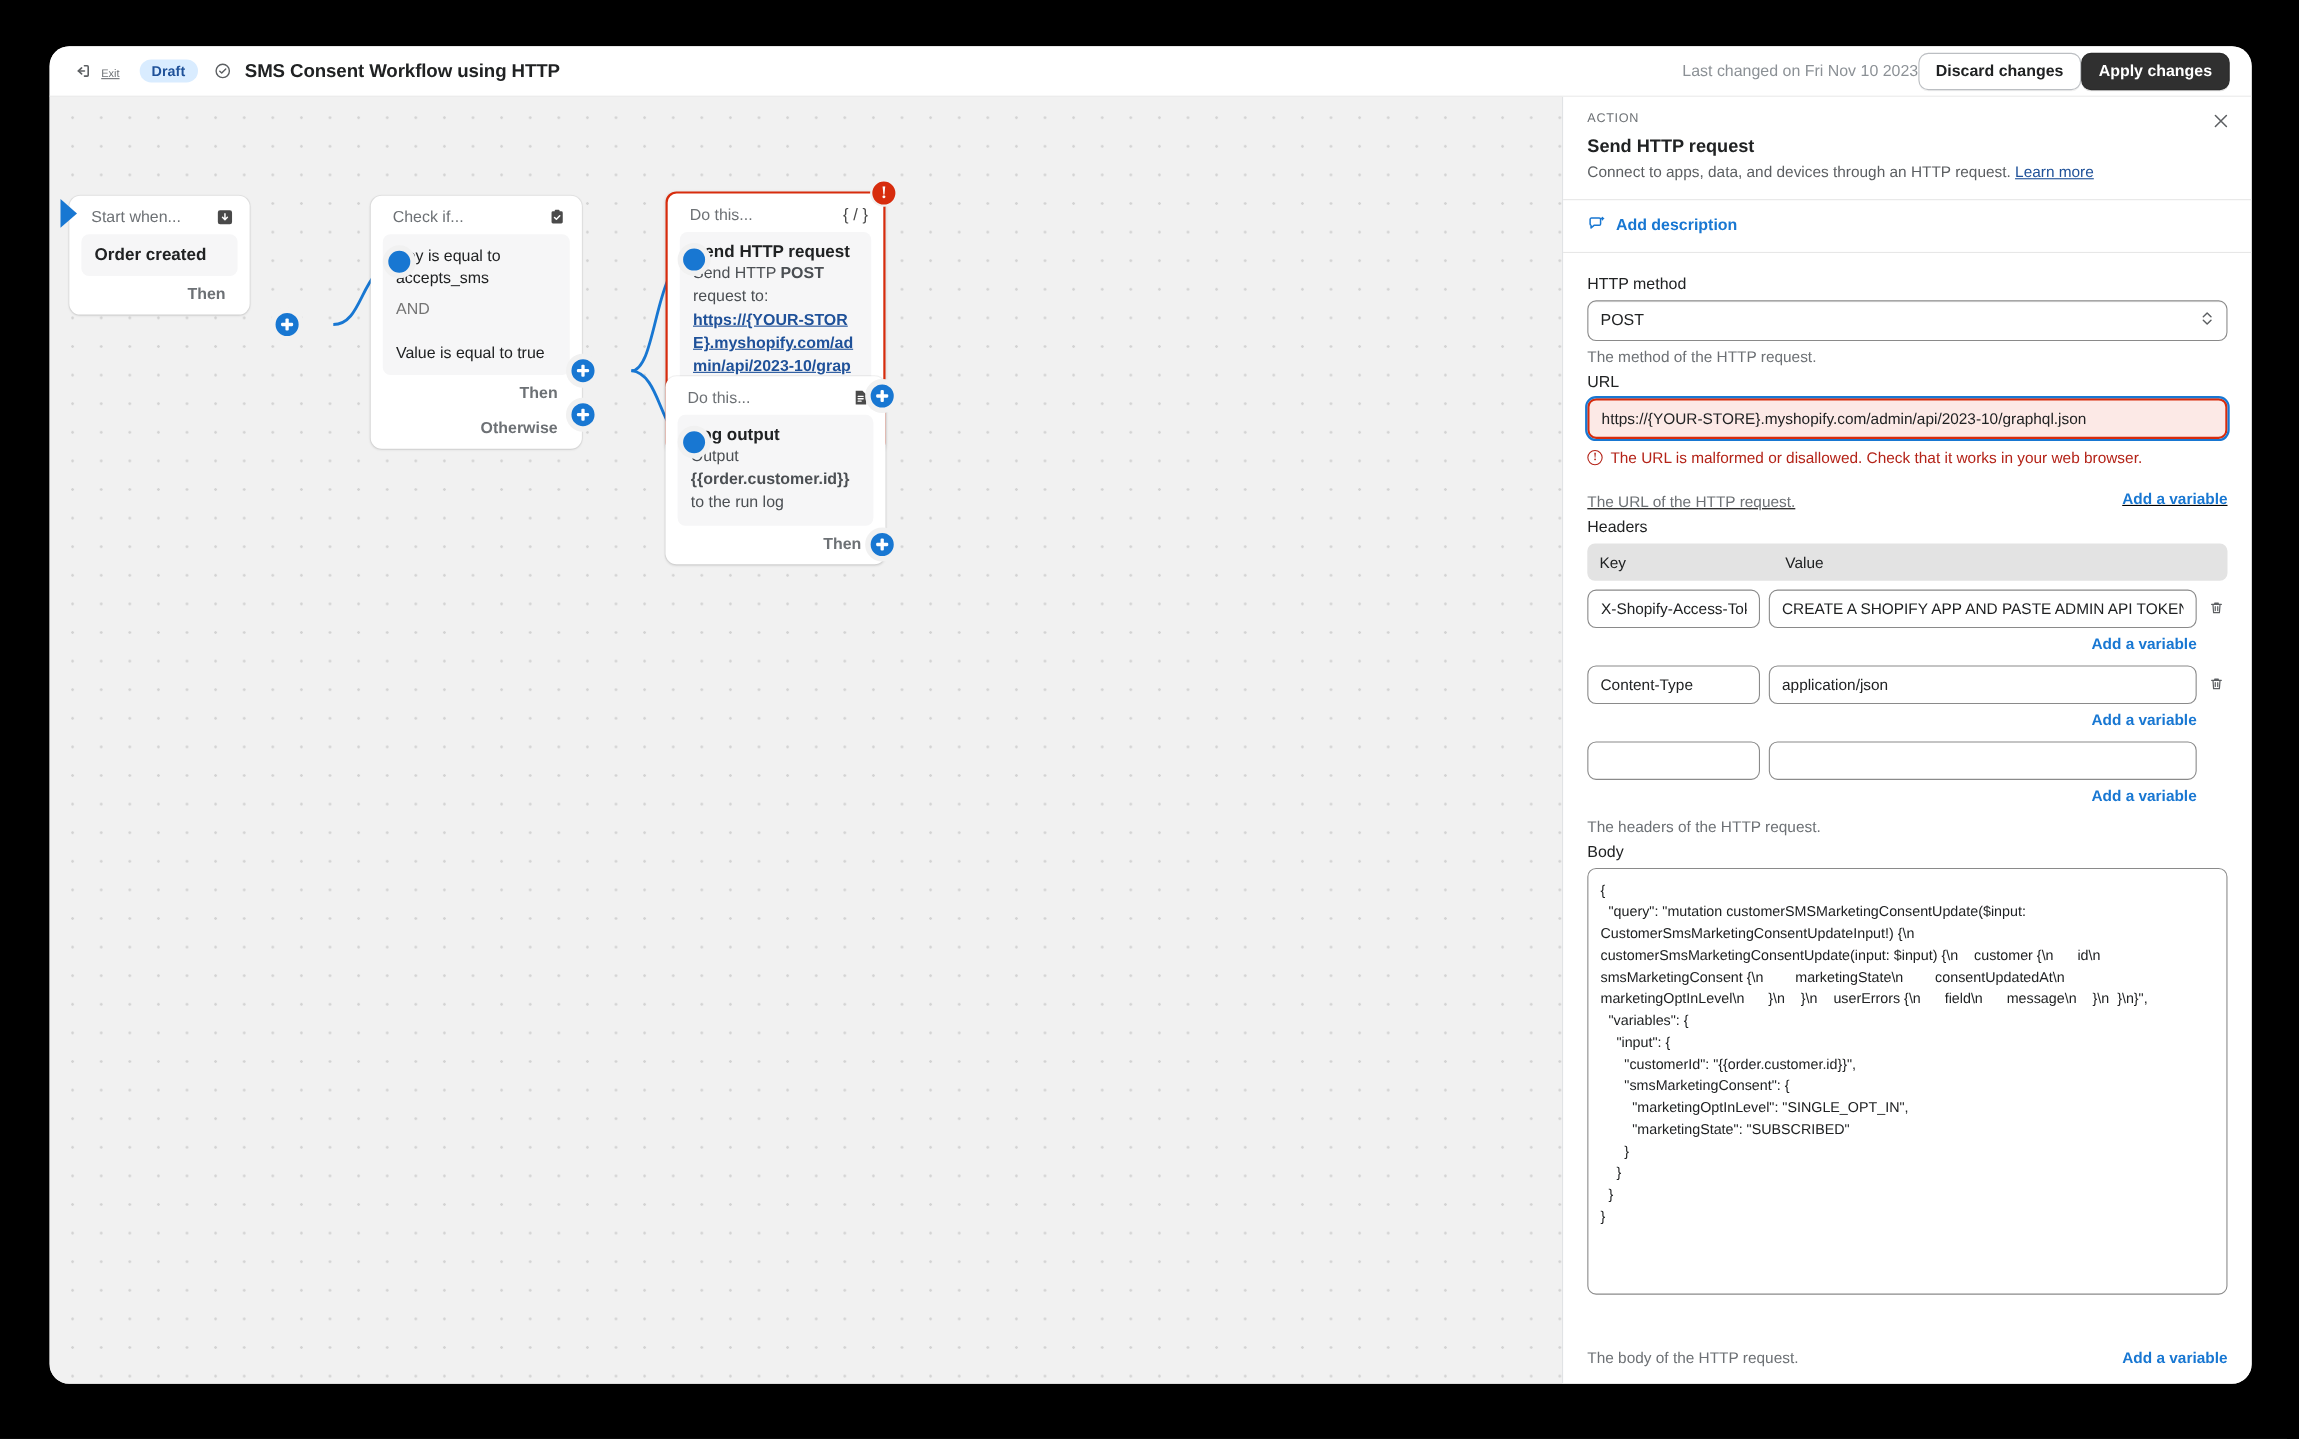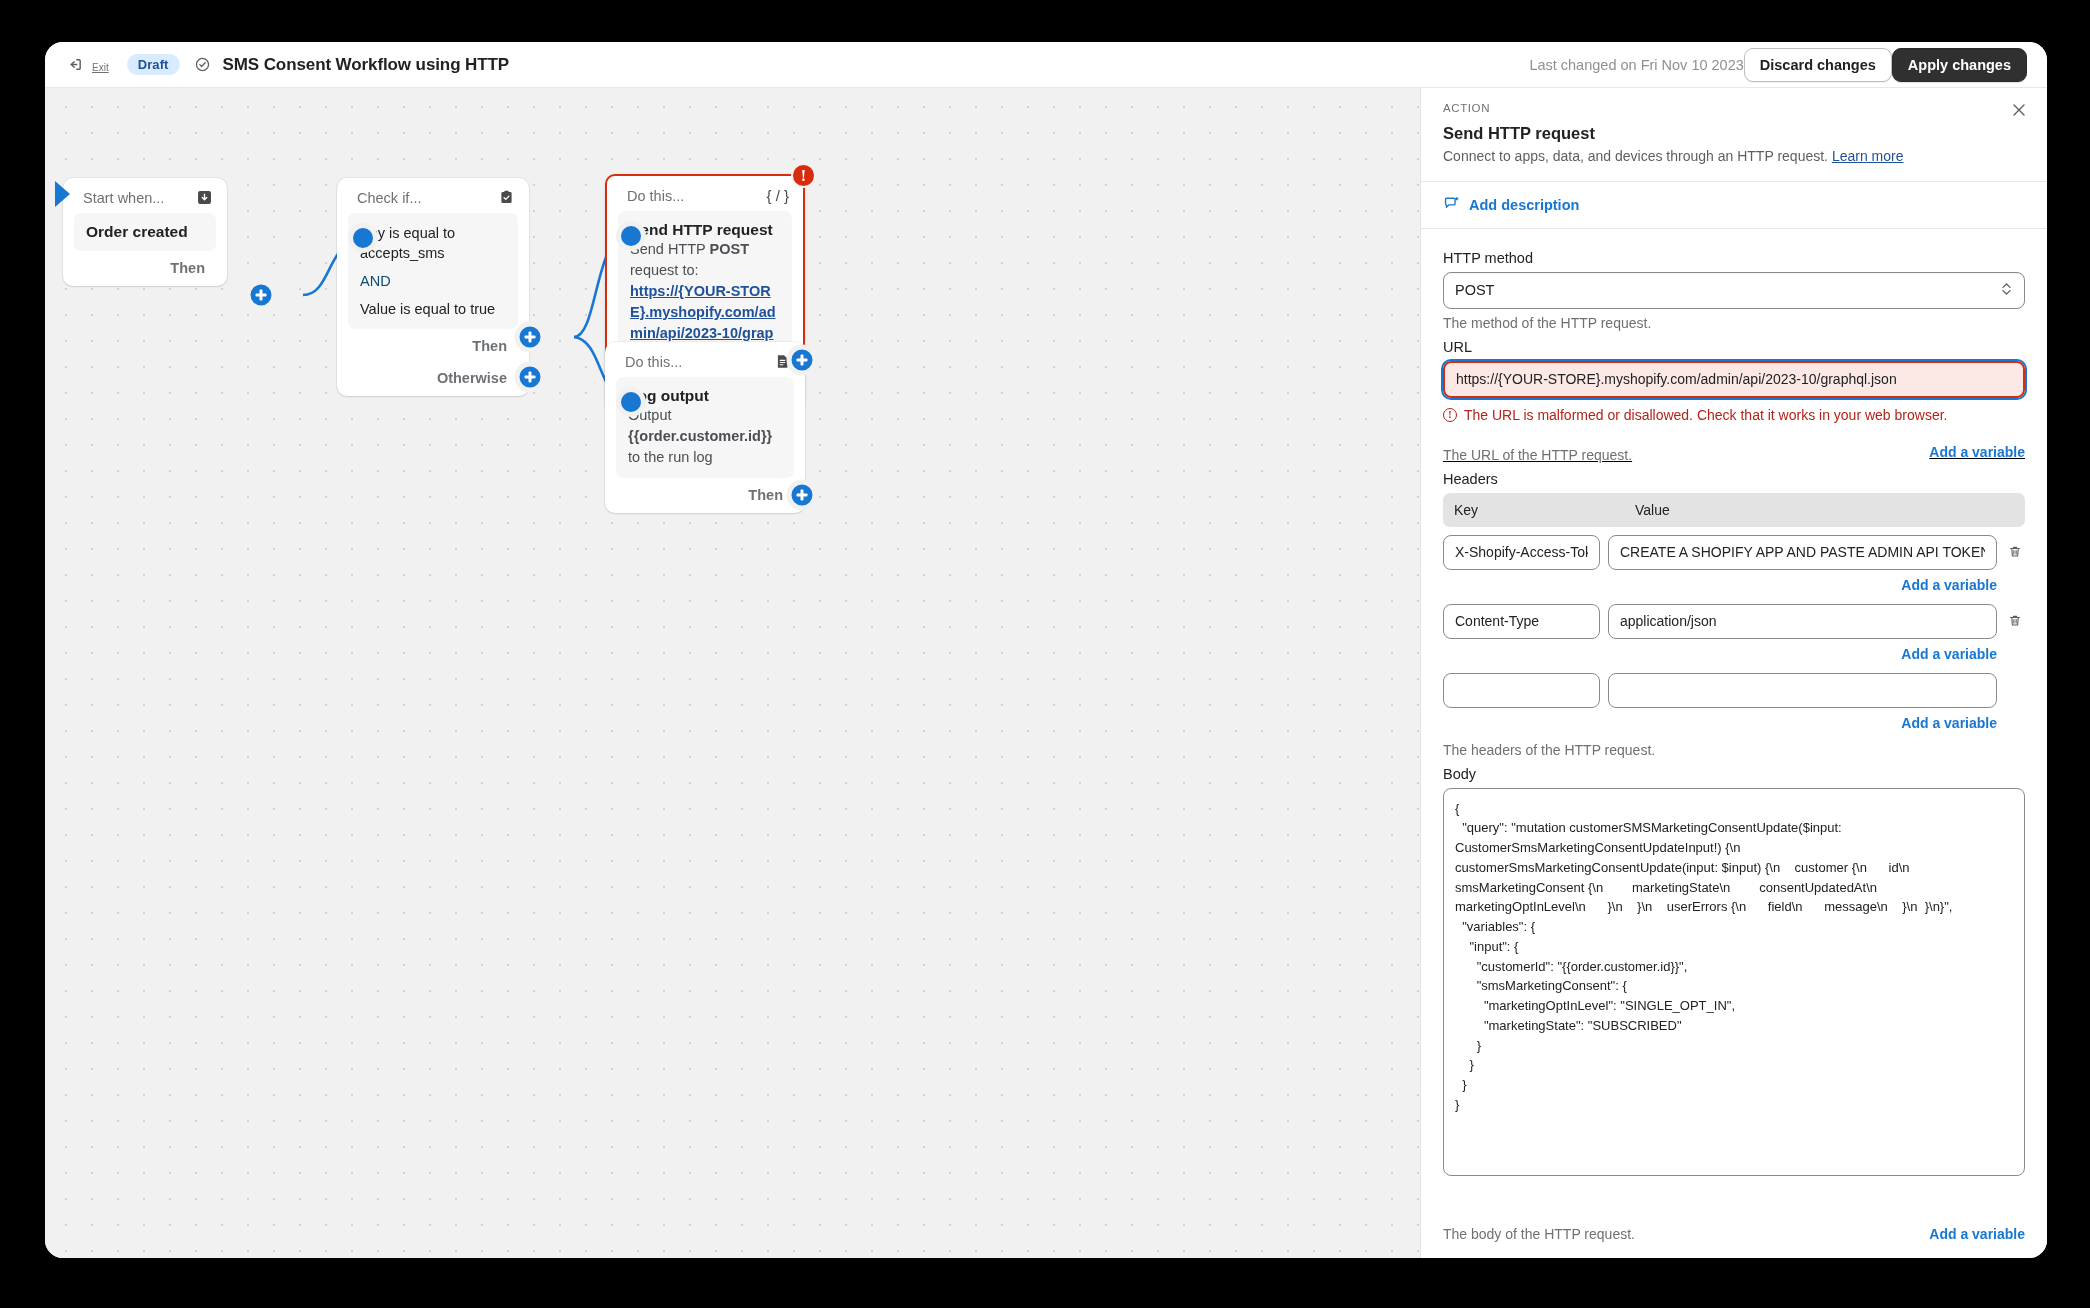--- a/index.html
+++ b/index.html
@@ -238,21 +238,21 @@
     width: 14px; height: 14px; border-radius: 50%;
     border: 1.5px solid #b42318; color: #b42318;
     font-size: 10px; font-weight: 700; line-height: 11px; text-align:center;
     flex: 0 0 14px; font-family: "Liberation Serif", serif;
   }
 
   
   .hdr-table { margin-top: 5px; }
   .hdr-row { display: flex; align-items: center; gap: 8px; }
   .hdr-head {
-    background: #e3e3e3; border-radius: 7px; display:flex; gap: 24px;
+    background: #e3e3e3; border-radius: 7px; display:flex; gap: 12px;
     padding: 9px 0; margin-bottom: 8px;
   }
   .hdr-head .c1, .hdr-head .c2 { font-size: 14px; color: #202223; }
   .c1 { flex: 0 0 157px; padding-left: 11px; }
   .c2 { flex: 1; padding-left: 11px; }
   .hdr-row .c1in { flex: 0 0 157px; }
   .hdr-row .c2in { flex: 1; }
   .trash {
     flex: 0 0 20px; color: #5c5f62; cursor: pointer; display:flex;
     align-items:center; justify-content:center;
@@ -356,21 +356,21 @@
           <span class="ico">
             <svg width="17" height="17" viewBox="0 0 20 20" fill="none">
               <rect x="4" y="3.6" width="12" height="13" rx="1.6" fill="#4a4a4a"></rect>
               <rect x="7.4" y="2" width="5.2" height="2.8" rx="1" fill="#4a4a4a"></rect>
               <path d="M7.2 10.2l2 2 3.6-3.8" stroke="#fff" stroke-width="1.6" stroke-linecap="round" stroke-linejoin="round" fill="none"></path>
             </svg>
           </span>
         </div>
         <div class="card-body">
           <div class="line" style="margin-bottom:8px;">Key is equal to accepts_sms</div>
-          <div class="line" style="margin-bottom:8px; color:#0c4a6e;">AND</div>
+          <div class="line" style="margin-bottom:20px; color:#737373;">AND</div>
           <div class="line">Value is equal to true</div>
         </div>
         <div class="card-foot">
           <span>Then</span>
         </div>
         <div class="card-foot second">
           <span>Otherwise</span>
         </div>
       </div>
       <div class="plus" style="left:485px; top:249px;"></div>

